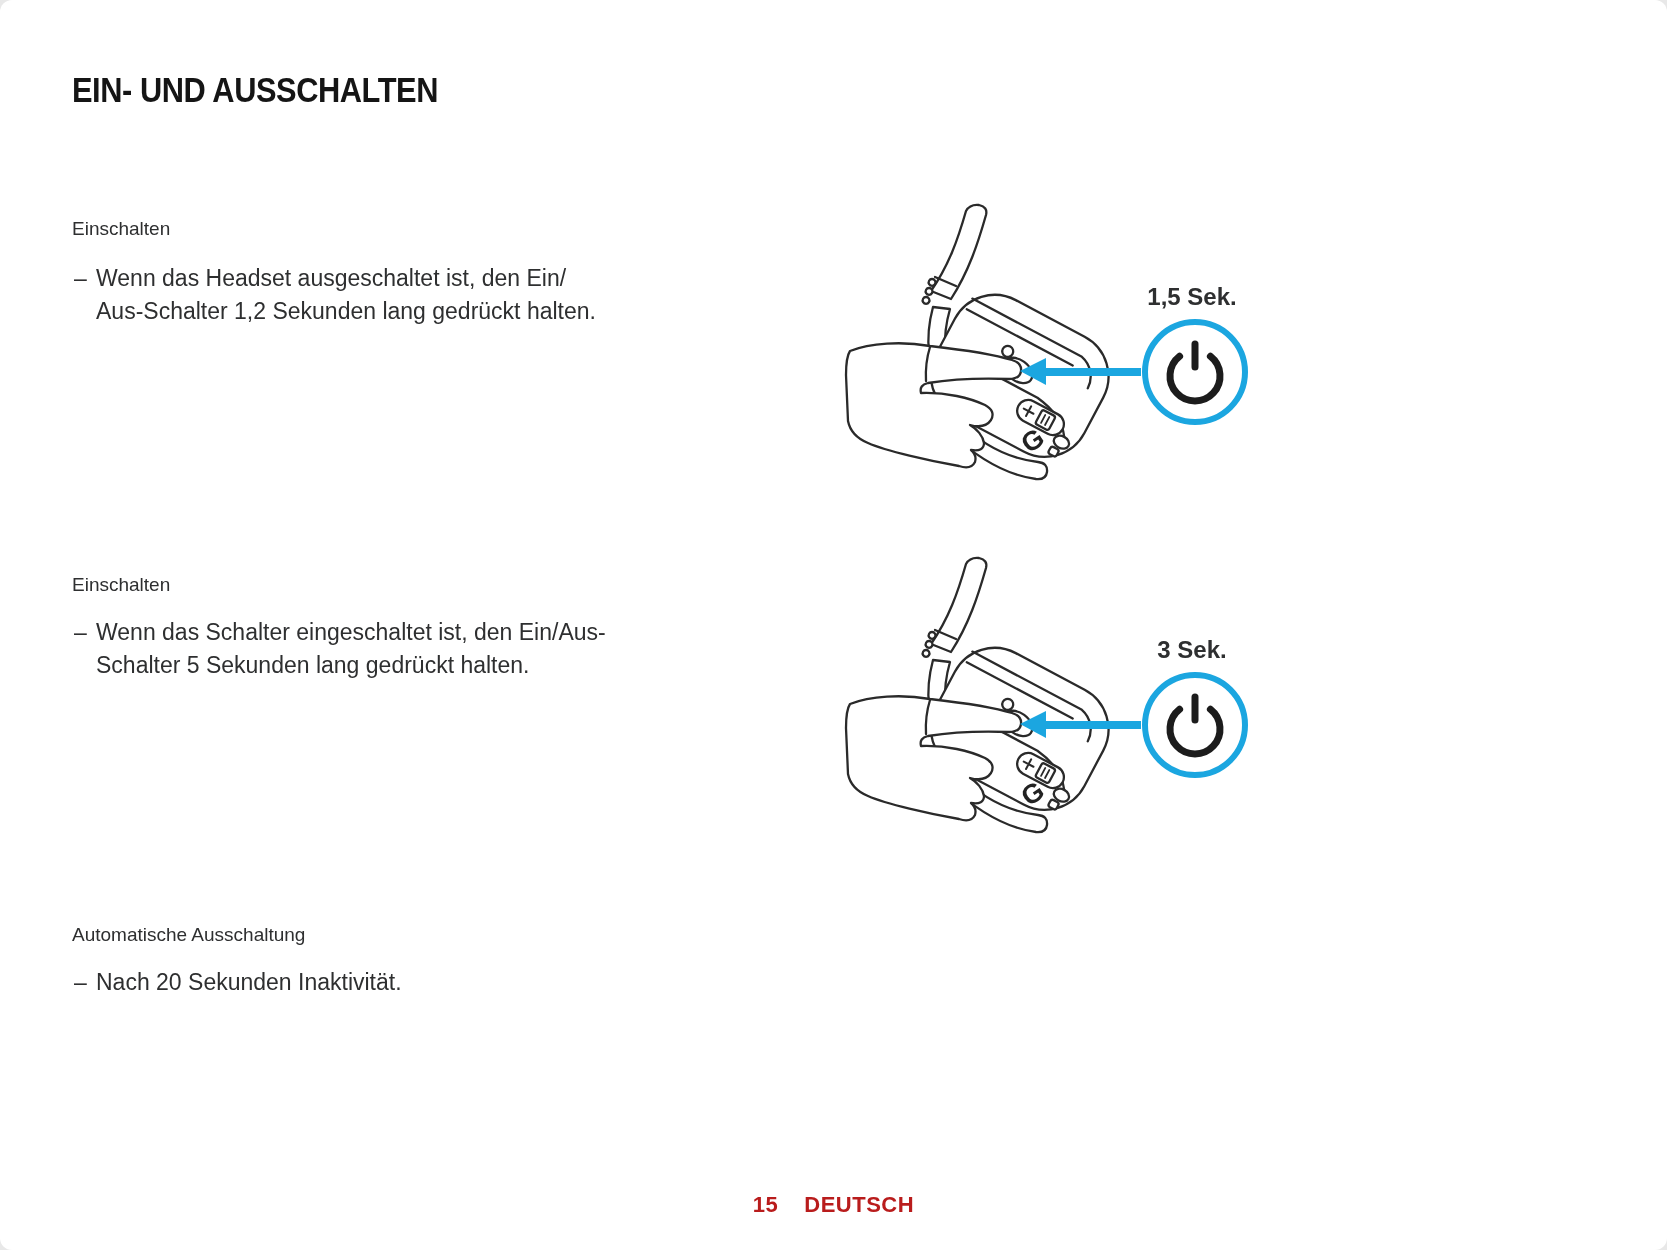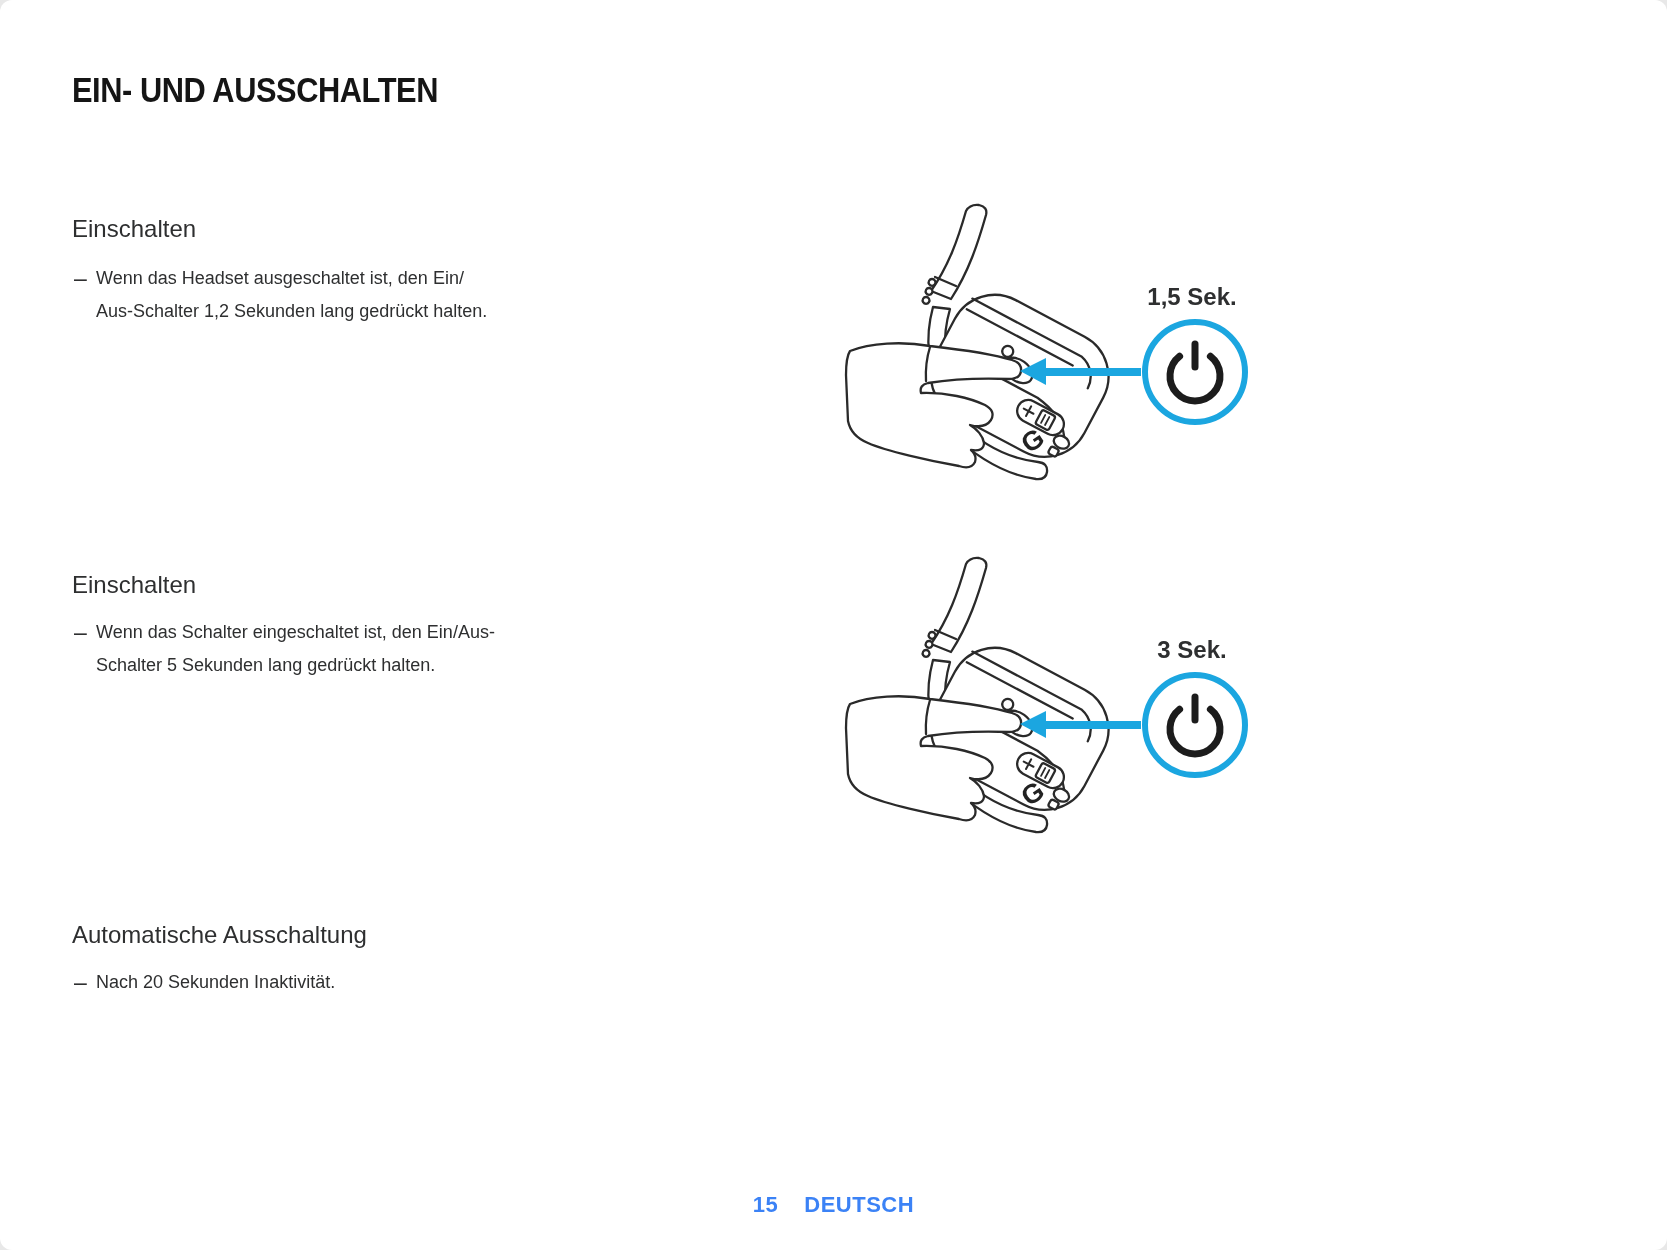--- a/index.html
+++ b/index.html
@@ -12,36 +12,36 @@
     border-radius:12px;
   }
   .title {
     position:absolute; left:72px; top:70px;
     font-size:35px; font-weight:bold; letter-spacing:-0.5px;
     color:#151515; transform:scaleX(0.88); transform-origin:left top;
     white-space:nowrap;
   }
   .heading {
     position:absolute; left:72px;
-    font-size:24px; line-height:30px; color:#2e2f30; white-space:nowrap;
+    font-size:19px; line-height:30px; color:#2e2f30; white-space:nowrap;
   }
   .bullets { position:absolute; left:74px; }
   .bullet-row { display:flex; }
   .dash { width:22px; font-size:23px; line-height:33px; flex:none; }
-  .lines { font-size:18px; line-height:33px; }
+  .lines { font-size:23px; line-height:33px; }
   .lines div { white-space:nowrap; }
   .fig { position:absolute; left:780px; width:470px; height:300px;font-weight:bold; }
   .fig svg { display:block; }
   .fig text { font-family:"Liberation Sans", sans-serif; }
   .duration { font-size:24px; fill:#2e2f30; }
   .footer {
     position:absolute; left:0; top:1192px; width:100%;
     display:flex; justify-content:center; gap:26px;
     font-size:22px; font-weight:bold; line-height:26px;
-    color:#3b82f6; letter-spacing:0.5px;
+    color:#b91c1c; letter-spacing:0.5px;
   }
   #s1-head { top:214px; } #s1-bul { top:262px; }
   #fig1 { top:195px; }
   #s2-head { top:570px; } #s2-bul { top:616px; }
   #fig2 { top:548px; }
   #s3-head { top:920px;text-align:center; } #s3-bul { top:966px; }
 </style>
 </head>
 <body>
 

